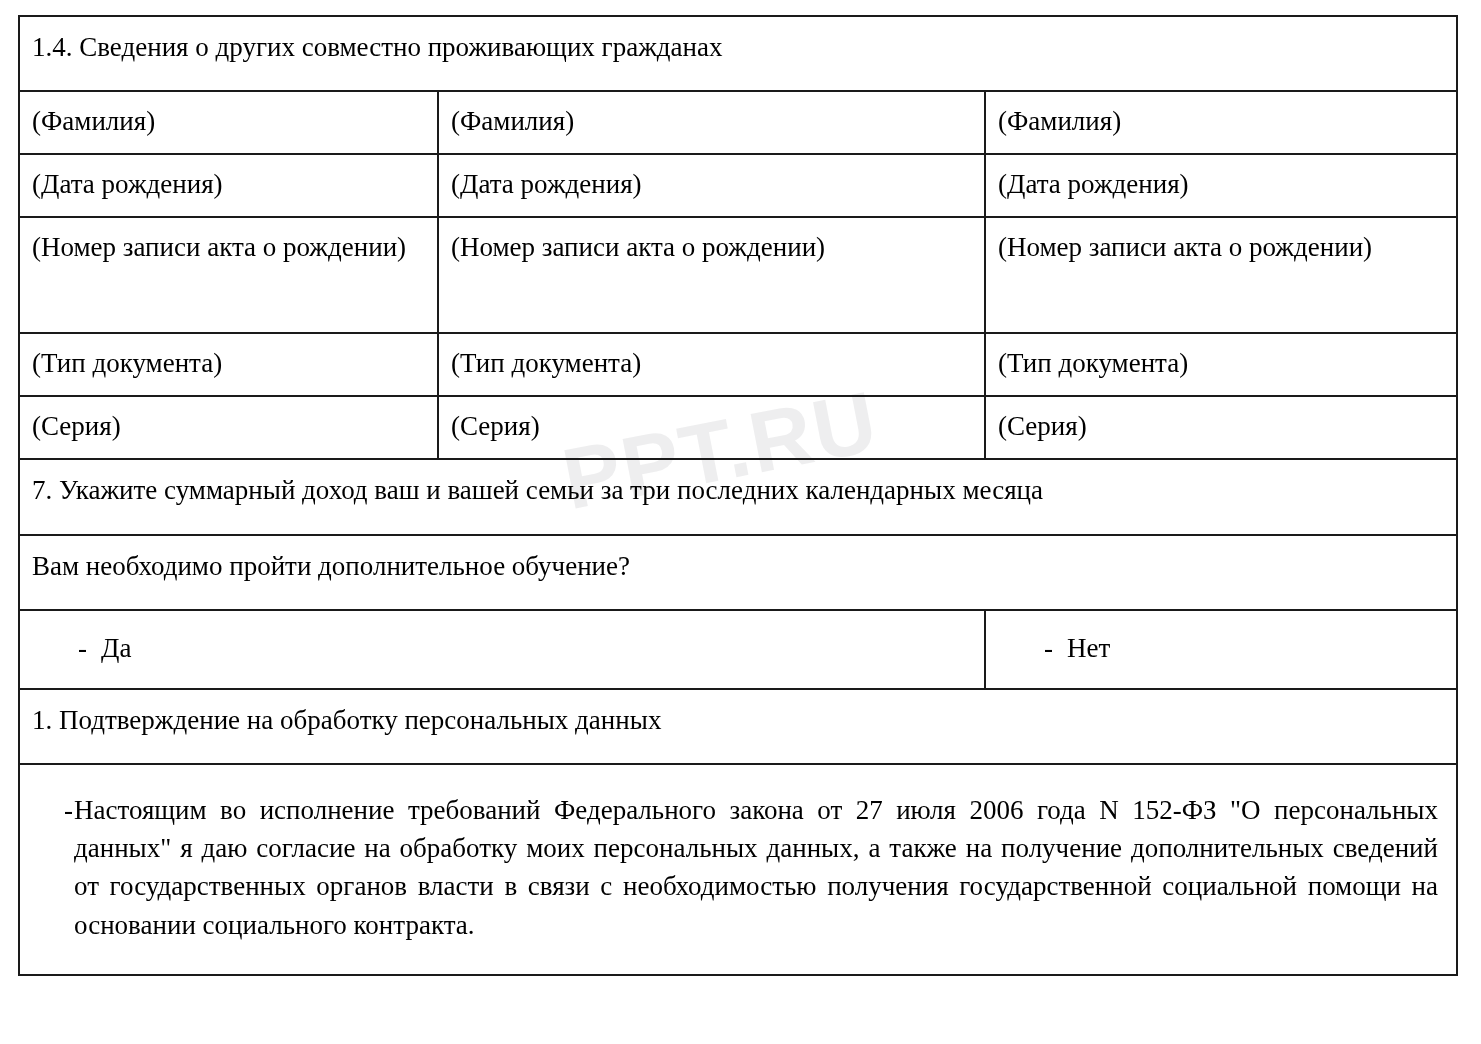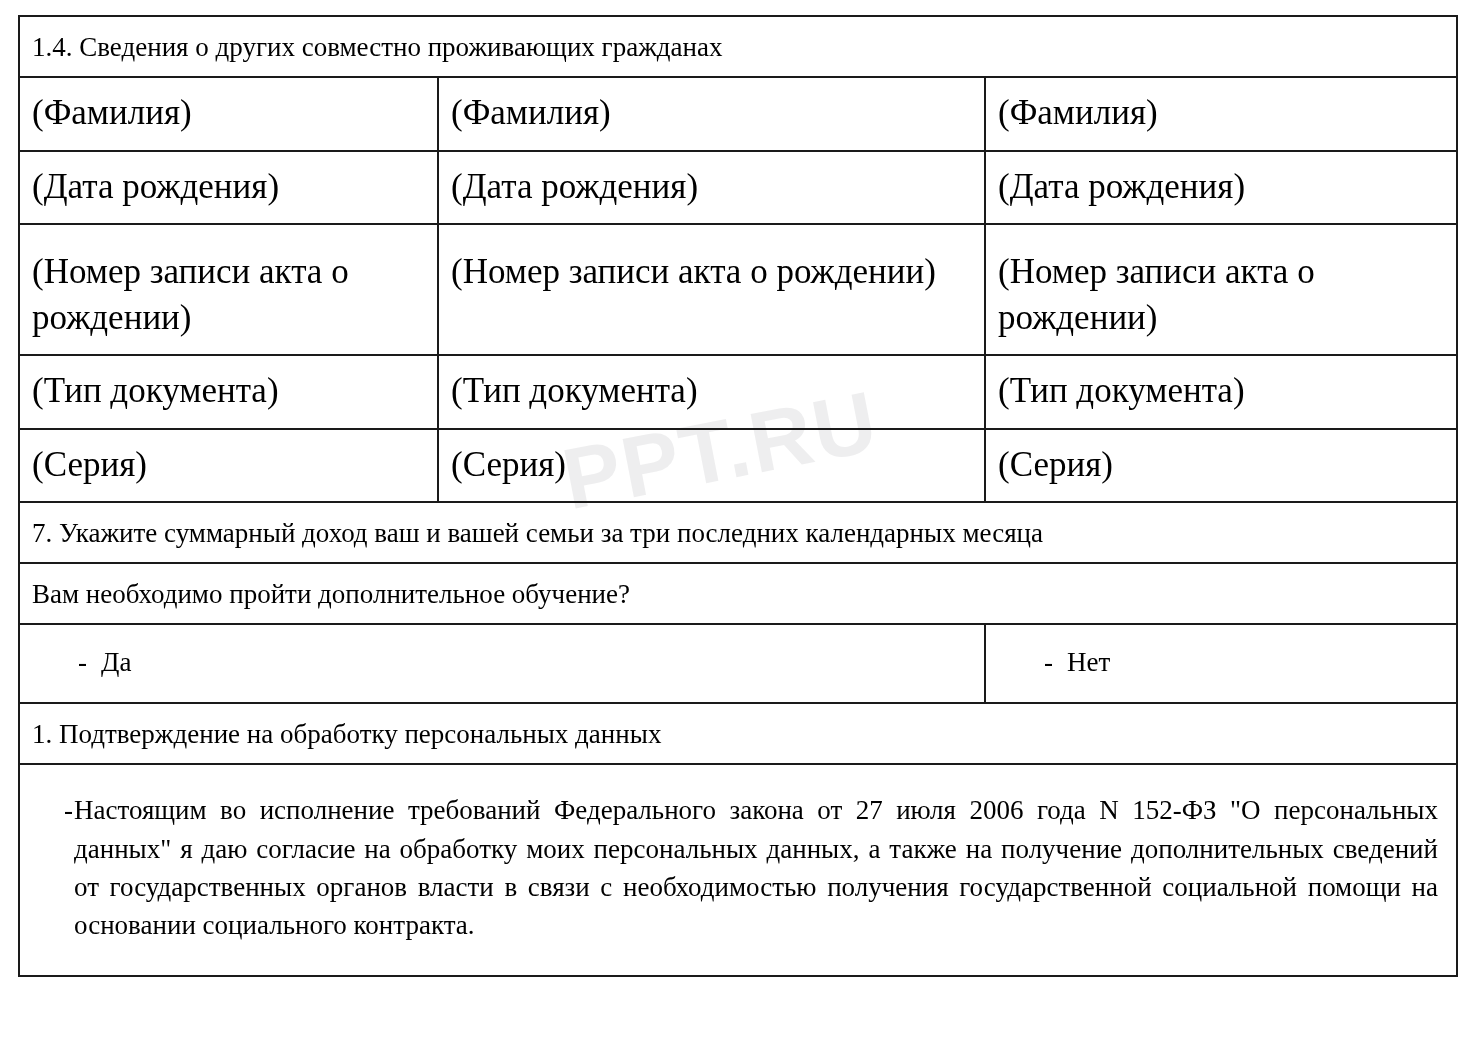--- a/index.html
+++ b/index.html
@@ -55,34 +55,33 @@
   }
   .form-table td {
     border: 2px solid #1a1a1a;
     vertical-align: top;
     background: transparent;
     padding: 0;
   }
 
   .cell {
     padding: 12px 12px 14px 12px;
-    font-size: 35px;
+    font-size: 27px;
     line-height: 1.30;
     white-space: pre-wrap;
   }
 
   .cell-section {
-    padding: 13px 12px 11px 12px;
+    padding: 13px 12px 25px 12px;
     font-size: 27px;
     line-height: 1.30;
   }
 
   .cell-tall {
     min-height: 88px;
-    margin-top: 12px;
   }
 
   
   .cell-option {
     padding: 22px 12px 24px 23px;
     font-size: 27px;
   }
   .option-dash {
     display: inline-block;
     width: 44px;

